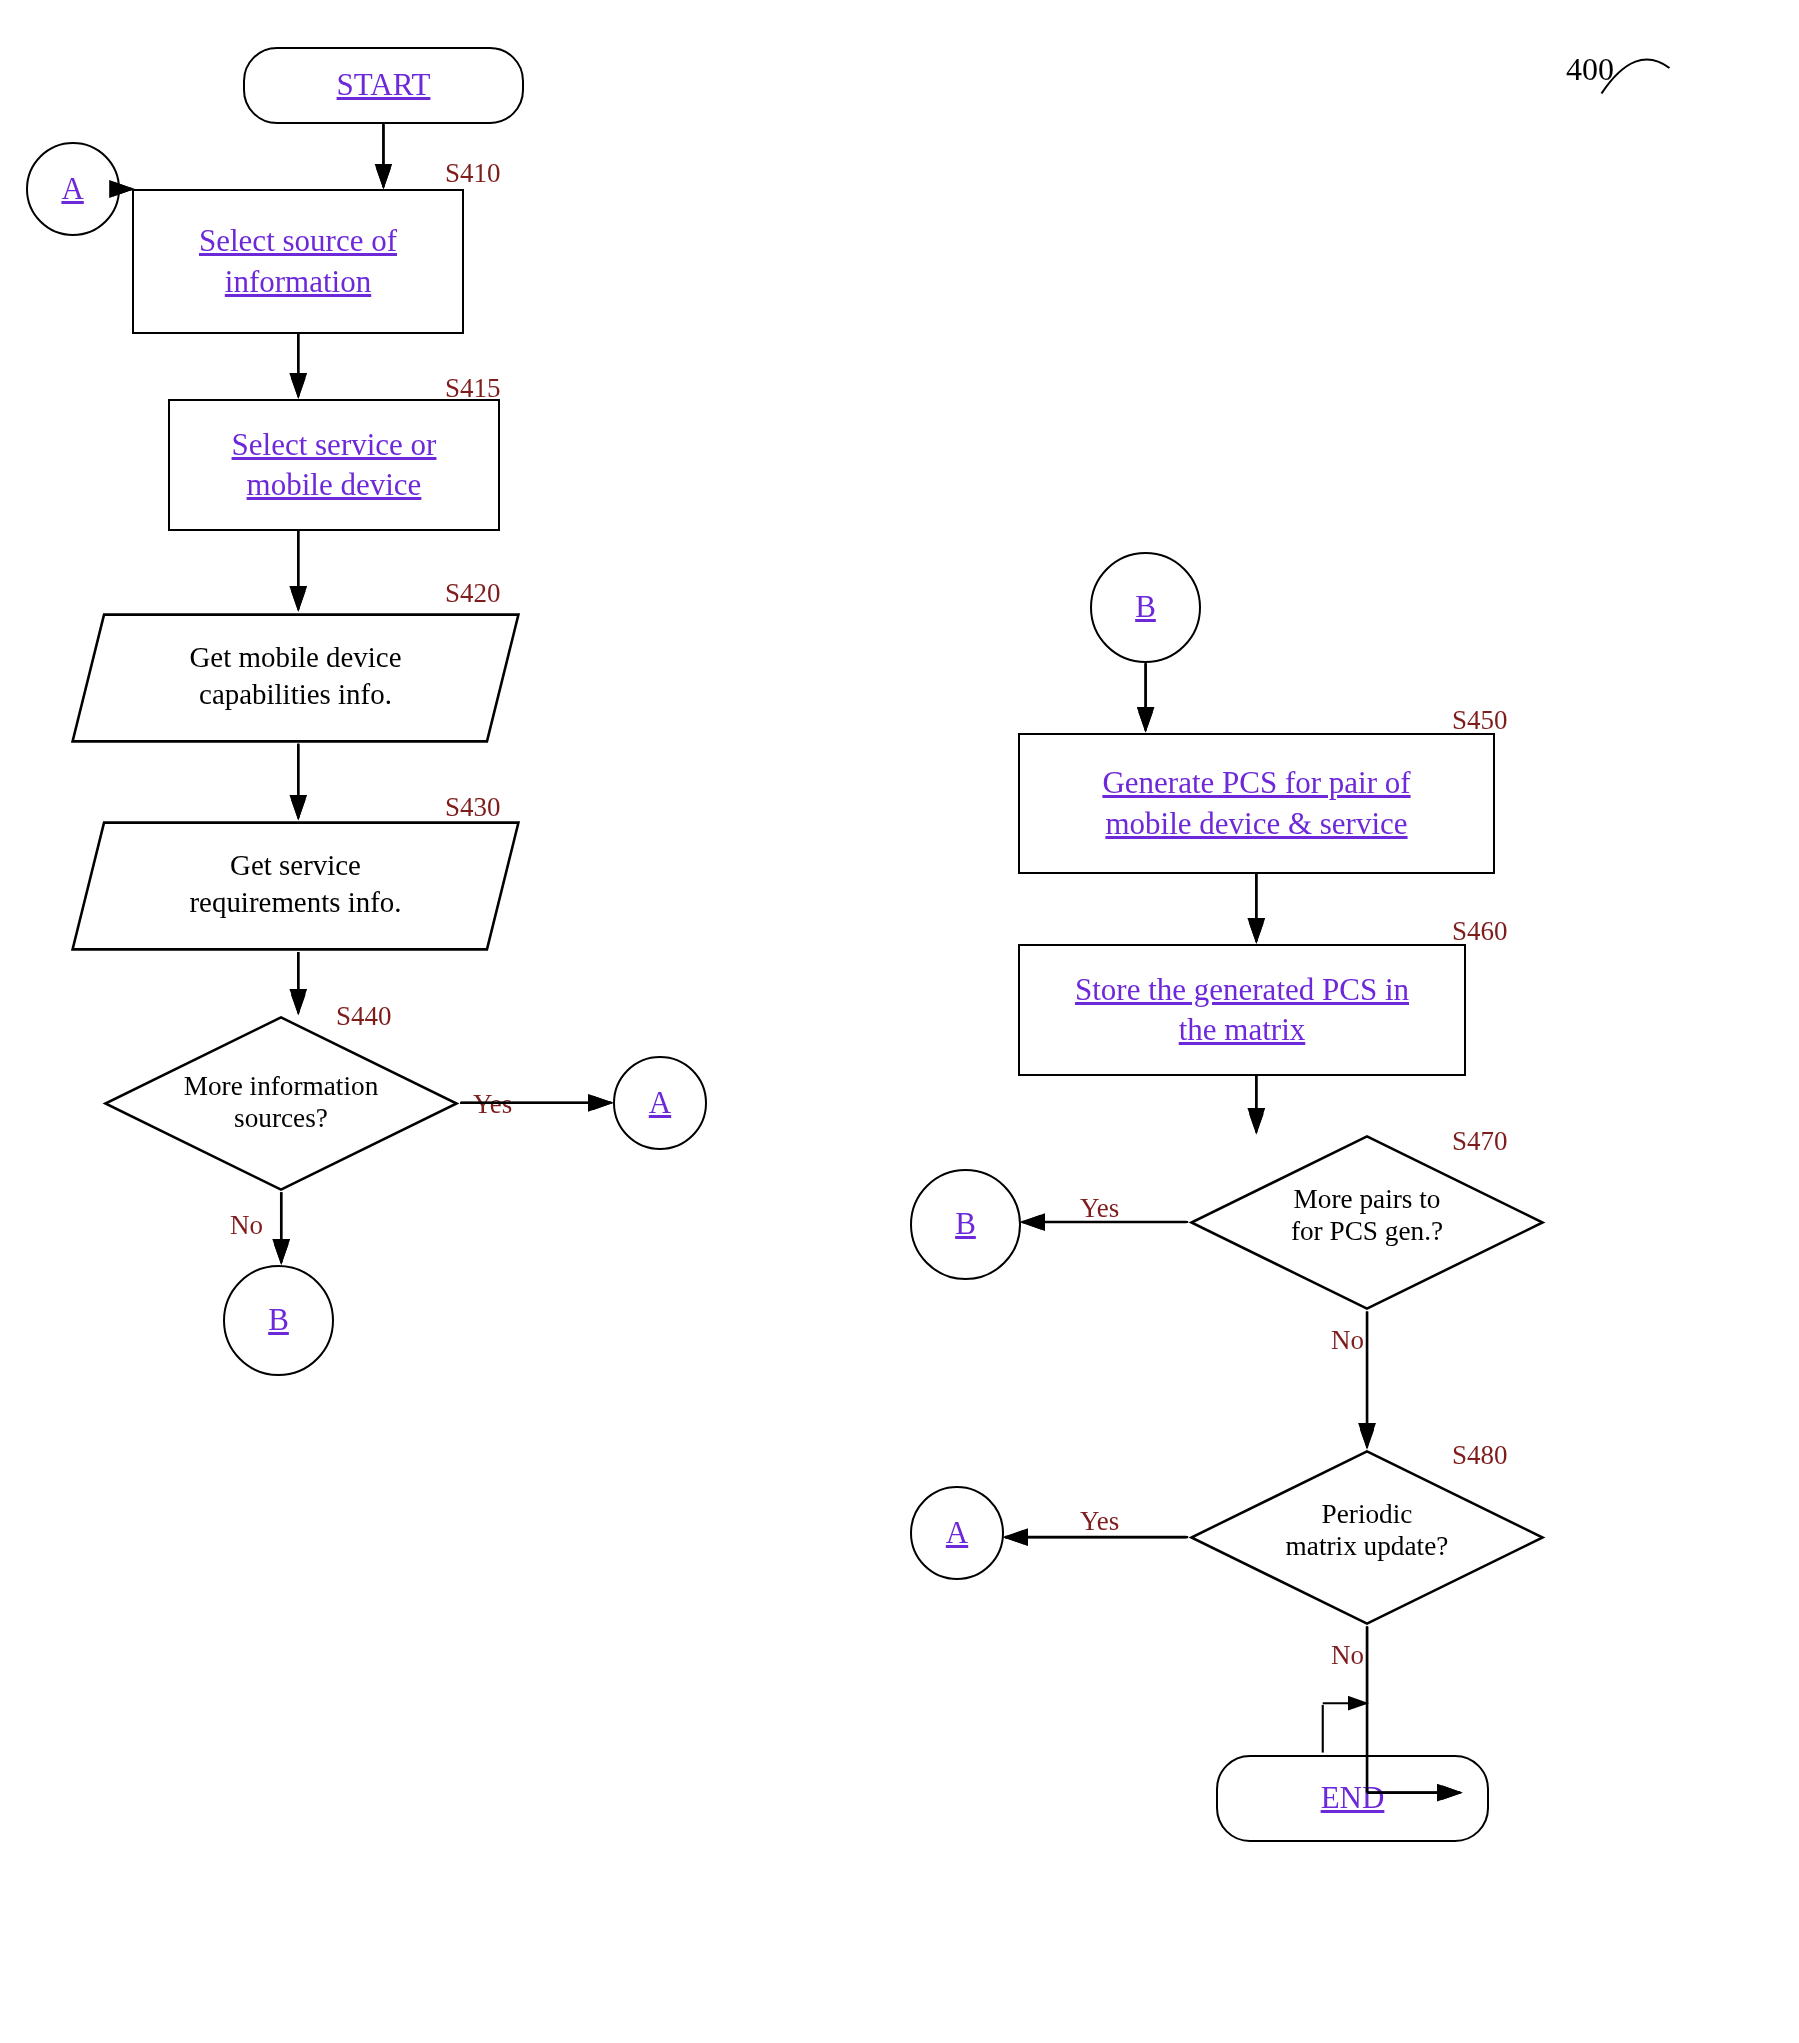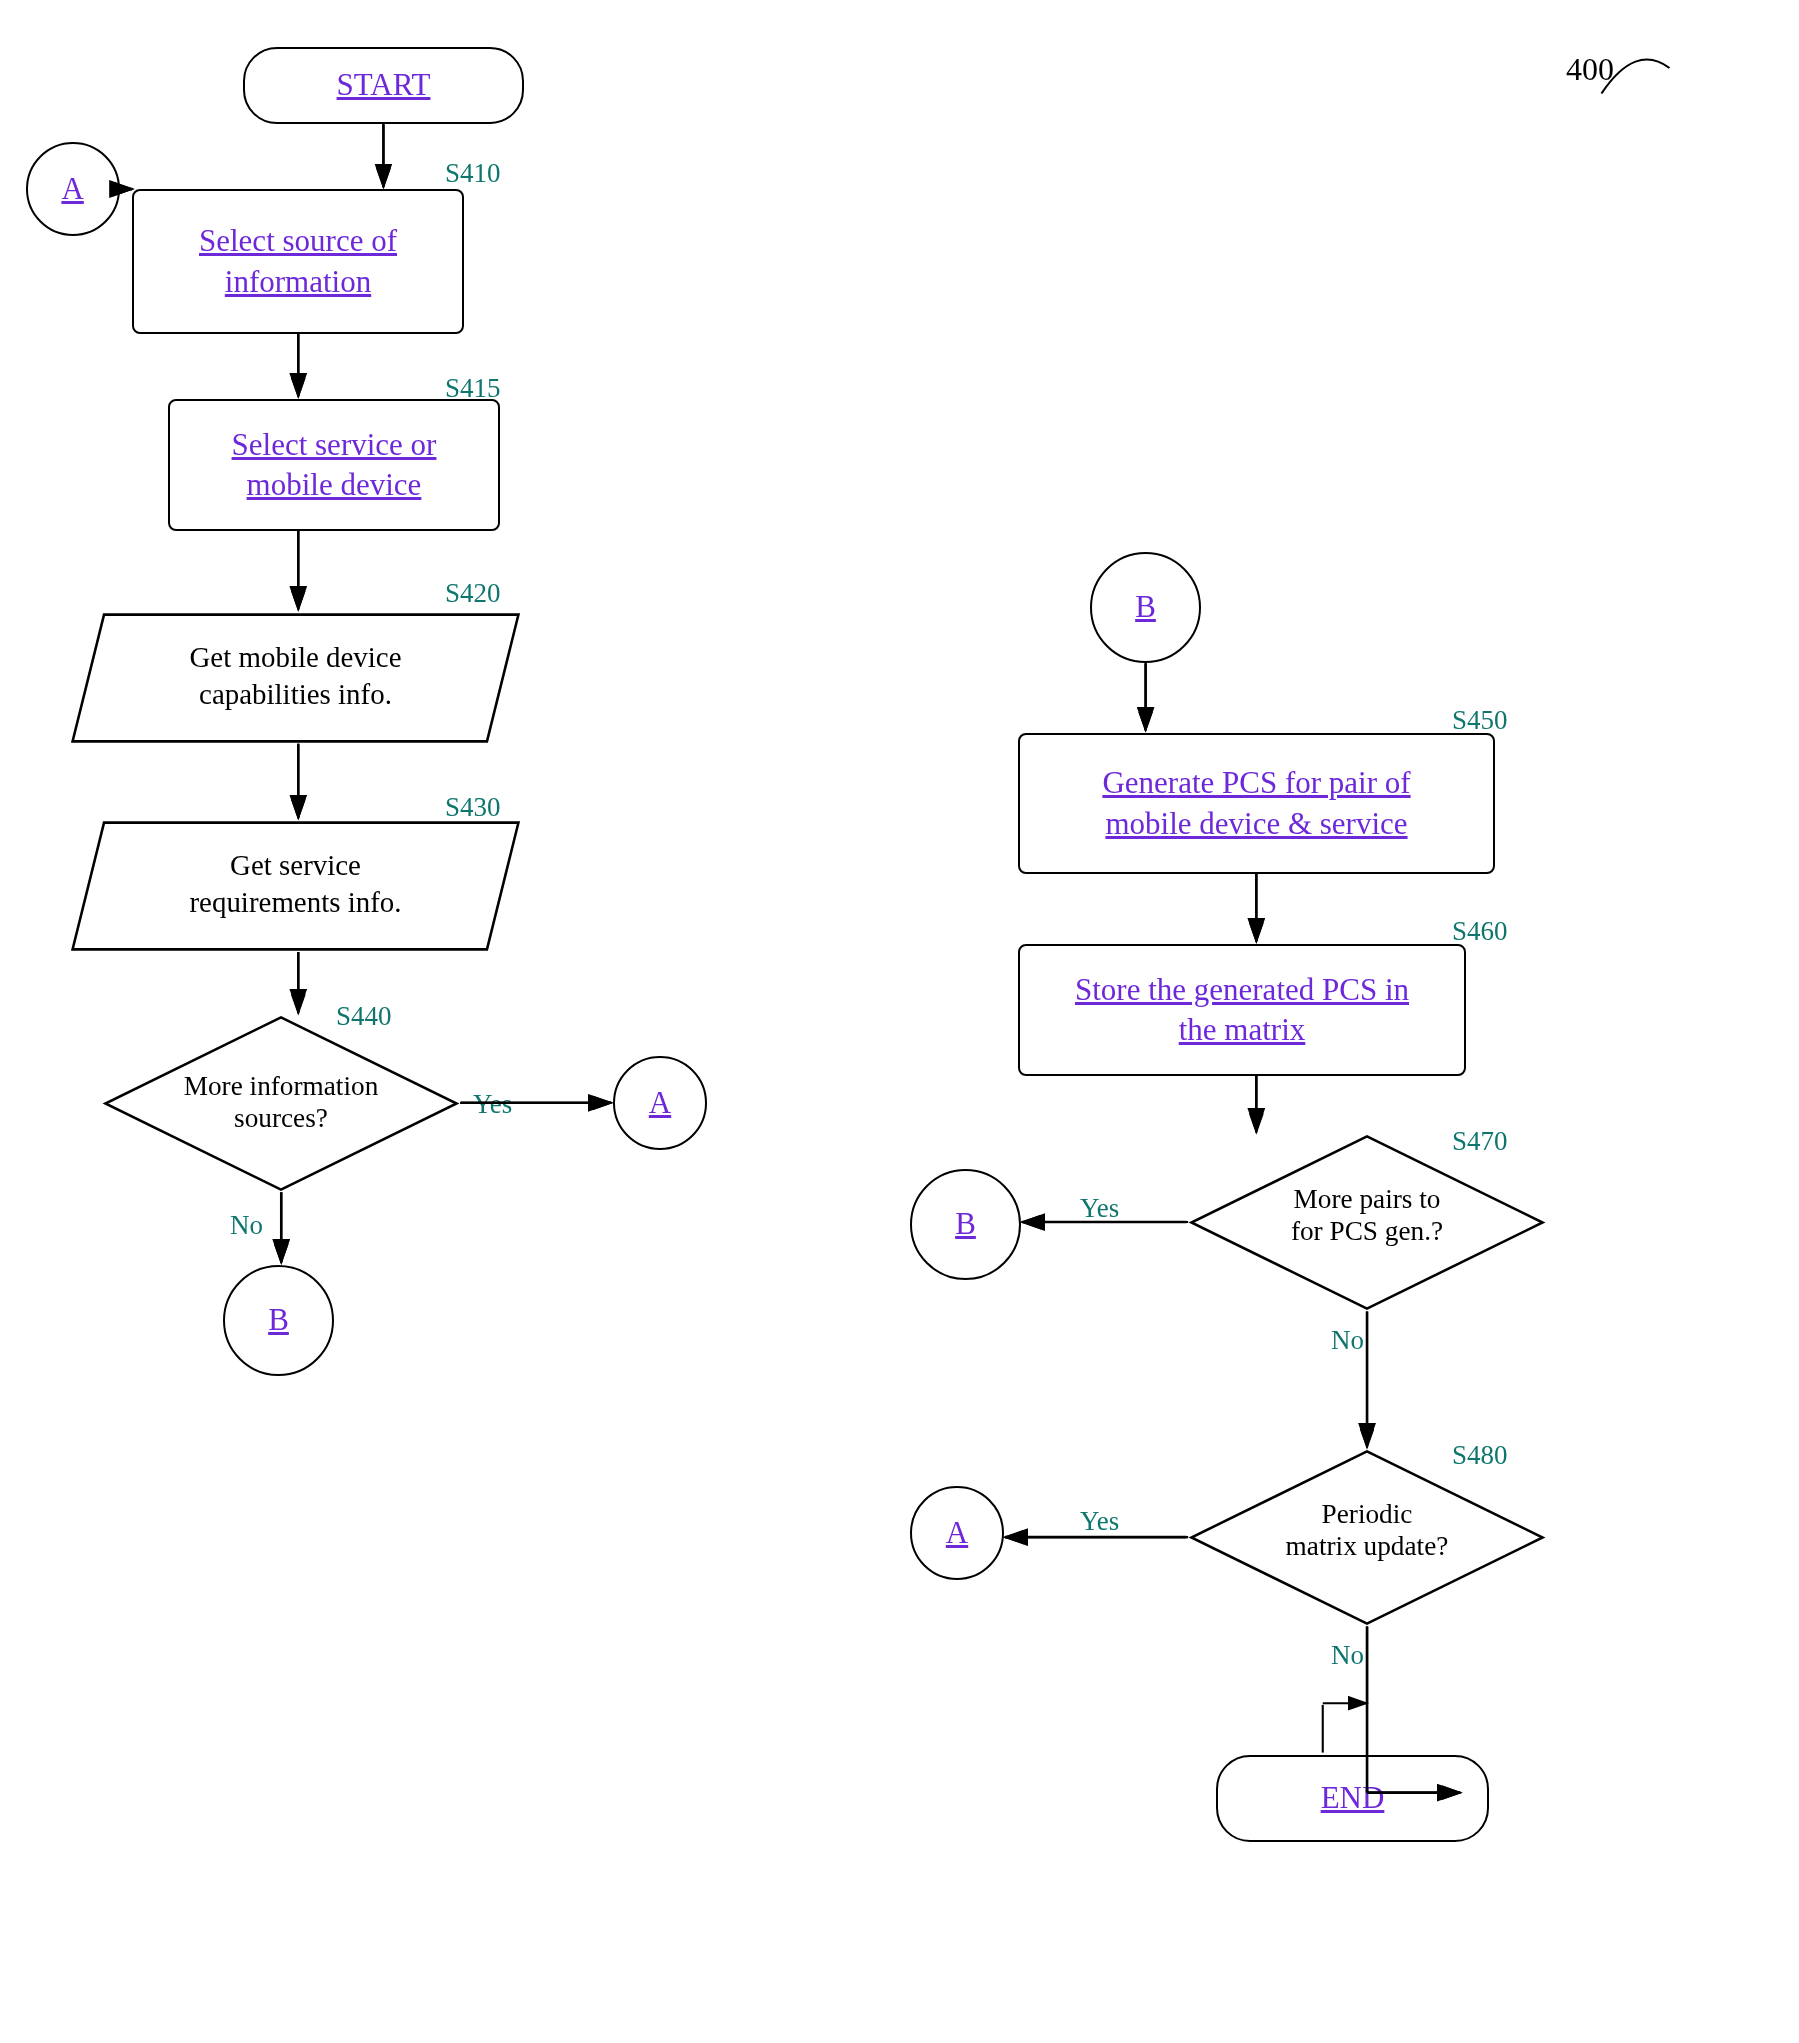--- a/index.html
+++ b/index.html
@@ -23,39 +23,39 @@
       align-items: center;
       justify-content: center;
       text-align: center;
     }
     .rounded-rect {
       border: 2.6px solid #000;
       border-radius: 34px;
     }
     .rect {
       border: 2.6px solid #000;
-      border-radius: 8px;
+      border-radius: 0;
     }
     .circle {
       border: 2.6px solid #000;
       border-radius: 50%;
       display: flex;
       align-items: center;
       justify-content: center;
     }
     .label {
       font-size: 31px;
       line-height: 1.3;
       color: #6d28d9;
       text-decoration: underline;
     }
     .step-label {
       position: absolute;
       font-size: 27px;
-      color: #0f766e;
+      color: #7f1d1d;
     }
     .fig-label {
       position: absolute;
       font-size: 32px;
       color: #000;
     }
 
     
     .arrows-svg {
       position: absolute;

